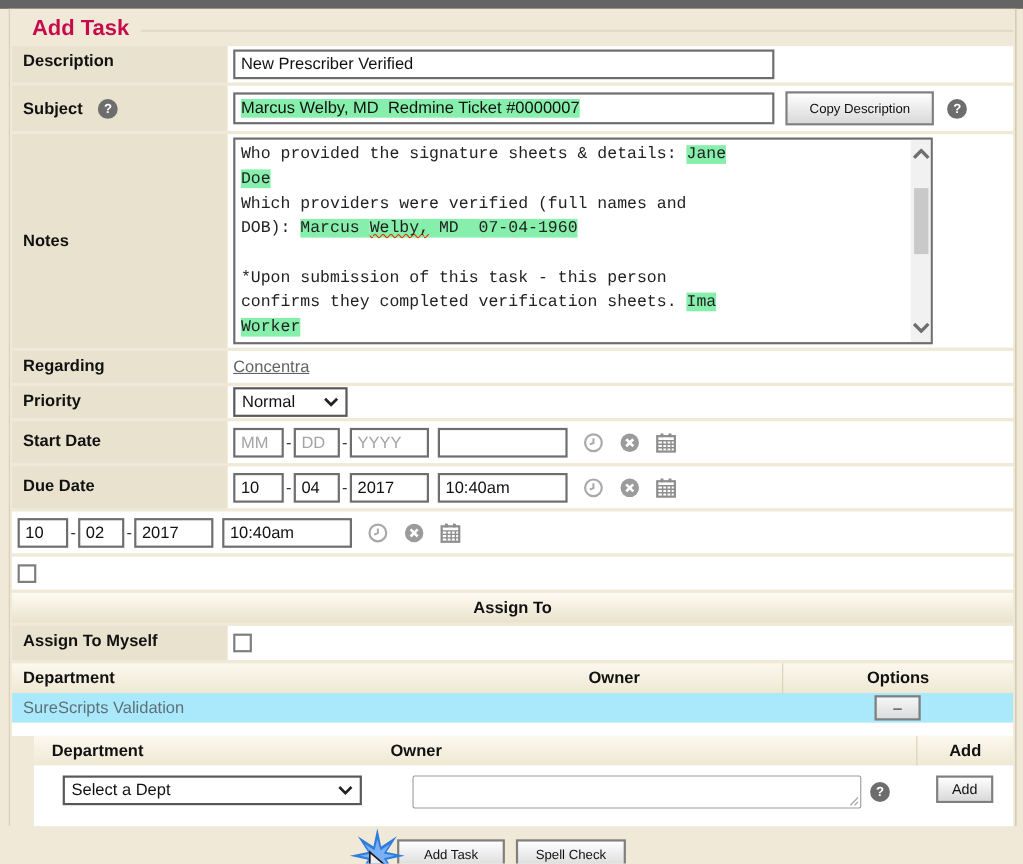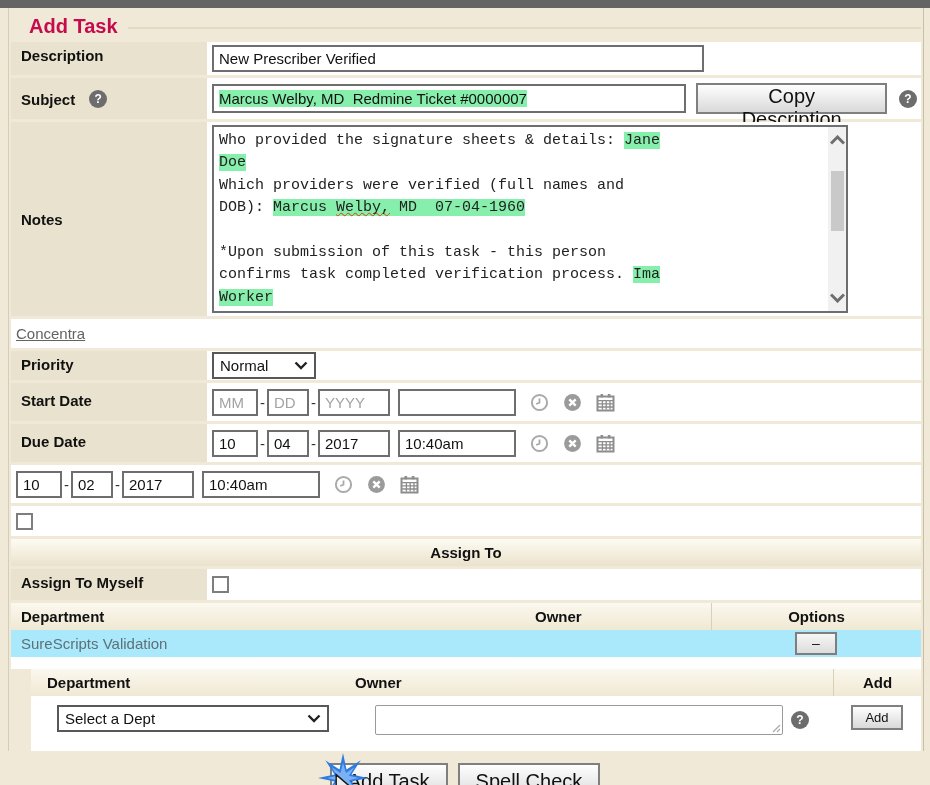--- a/index.html
+++ b/index.html
@@ -44,21 +44,21 @@
   }
   input.native::placeholder { color: #a3a3a3; }
   .desc-input { width: 492px; }
   .hl { background: #86efac; }
   .missp { text-decoration: underline wavy #e03a00 1px; text-decoration-skip-ink: none; }
 
   .btn {
     border: 2px solid #7f7f7f;
     background: linear-gradient(#fefefe, #d9d9d9);
     font-family: "Liberation Sans", sans-serif;
-    font-size: 20px; color: #111; cursor: pointer;
+    font-size: 12px; color: #111; cursor: pointer;
   }
   .copy-btn { height: 31px; padding: 0 20px; margin-left: 10px; }
 
   .help {
     width: 18px; height: 18px; border-radius: 50%; background: #6d6d6d;
     color: #fff; font-weight: bold; font-size: 12px;
     display: inline-flex; align-items: center; justify-content: center;
     flex: 0 0 18px;
   }
 
@@ -182,21 +182,21 @@
     <div class="lbl" style="display:flex;align-items:center">Notes</div>
     <div class="val" style="align-items:flex-start">
       <div class="notes-box">
         <div>
             <div class="note-line"><span>Who provided the signature sheets &amp; details: </span><span class="hl">Jane</span></div>
             <div class="note-line"><span class="hl">Doe</span></div>
             <div class="note-line"><span>Which providers were verified (full names and</span></div>
             <div class="note-line"><span>DOB): </span><span class="hl">Marcus </span><span class="hl missp">Welby,</span><span class="hl"> MD  07-04-1960</span></div>
             <div class="note-line">&nbsp;</div>
             <div class="note-line"><span>*Upon submission of this task - this person</span></div>
-            <div class="note-line"><span>confirms task completed verification process. </span><span class="hl">Ima</span></div>
+            <div class="note-line"><span>confirms they completed verification sheets. </span><span class="hl">Ima</span></div>
             <div class="note-line"><span class="hl">Worker</span></div>
           </div>
         <div class="scrollbar">
           <div class="sb-arrow">
             <svg width="15" height="10" viewBox="0 0 15 10">
                 <path d="M1 8.5L7.5 2 14 8.5" fill="none" stroke="#6e6e6e" stroke-width="3"></path>
               </svg>
           </div>
           <div class="sb-thumb"></div>
           <div class="sb-spacer"></div>
@@ -204,20 +204,21 @@
             <svg width="15" height="10" viewBox="0 0 15 10">
                 <path d="M1 1.5L7.5 8 14 1.5" fill="none" stroke="#6e6e6e" stroke-width="3"></path>
               </svg>
           </div>
         </div>
       </div>
     </div>
   </div>
 
   <div class="row" style="height:29px">
+    <div class="lbl">Regarding</div>
     <div class="val">
       <a class="link" href="#">Concentra</a>
     </div>
   </div>
 
   <div class="row" style="height:29px">
     <div class="lbl">Priority</div>
     <div class="val">
       <div class="select" style="width:104px">
         <span>Normal</span>

